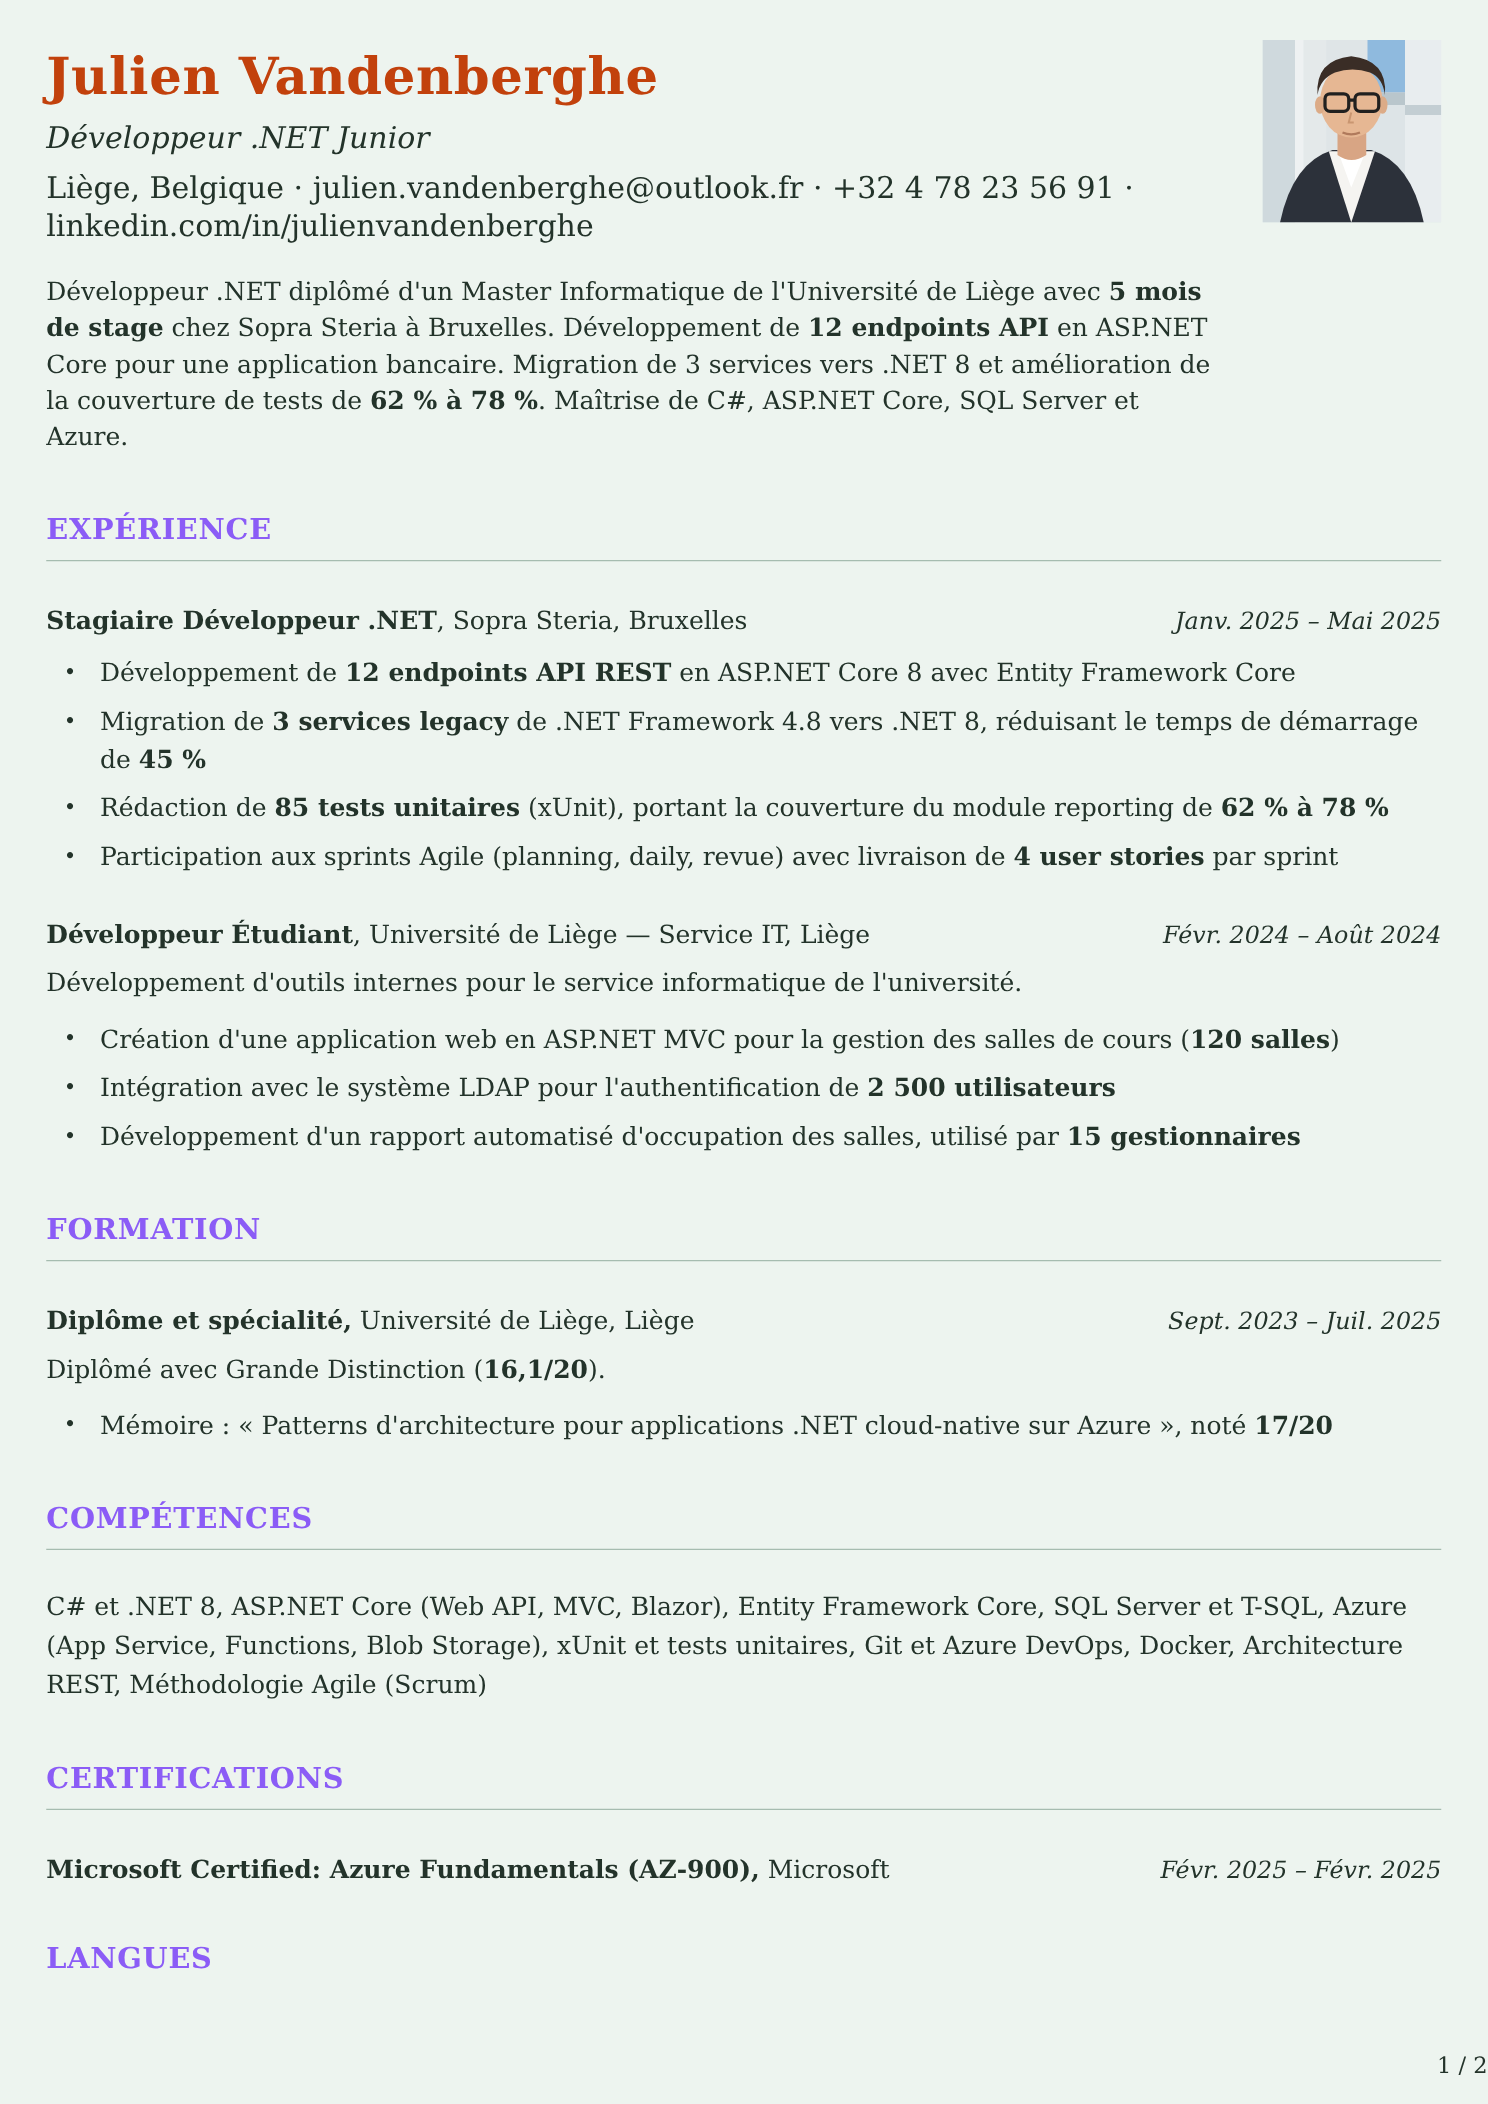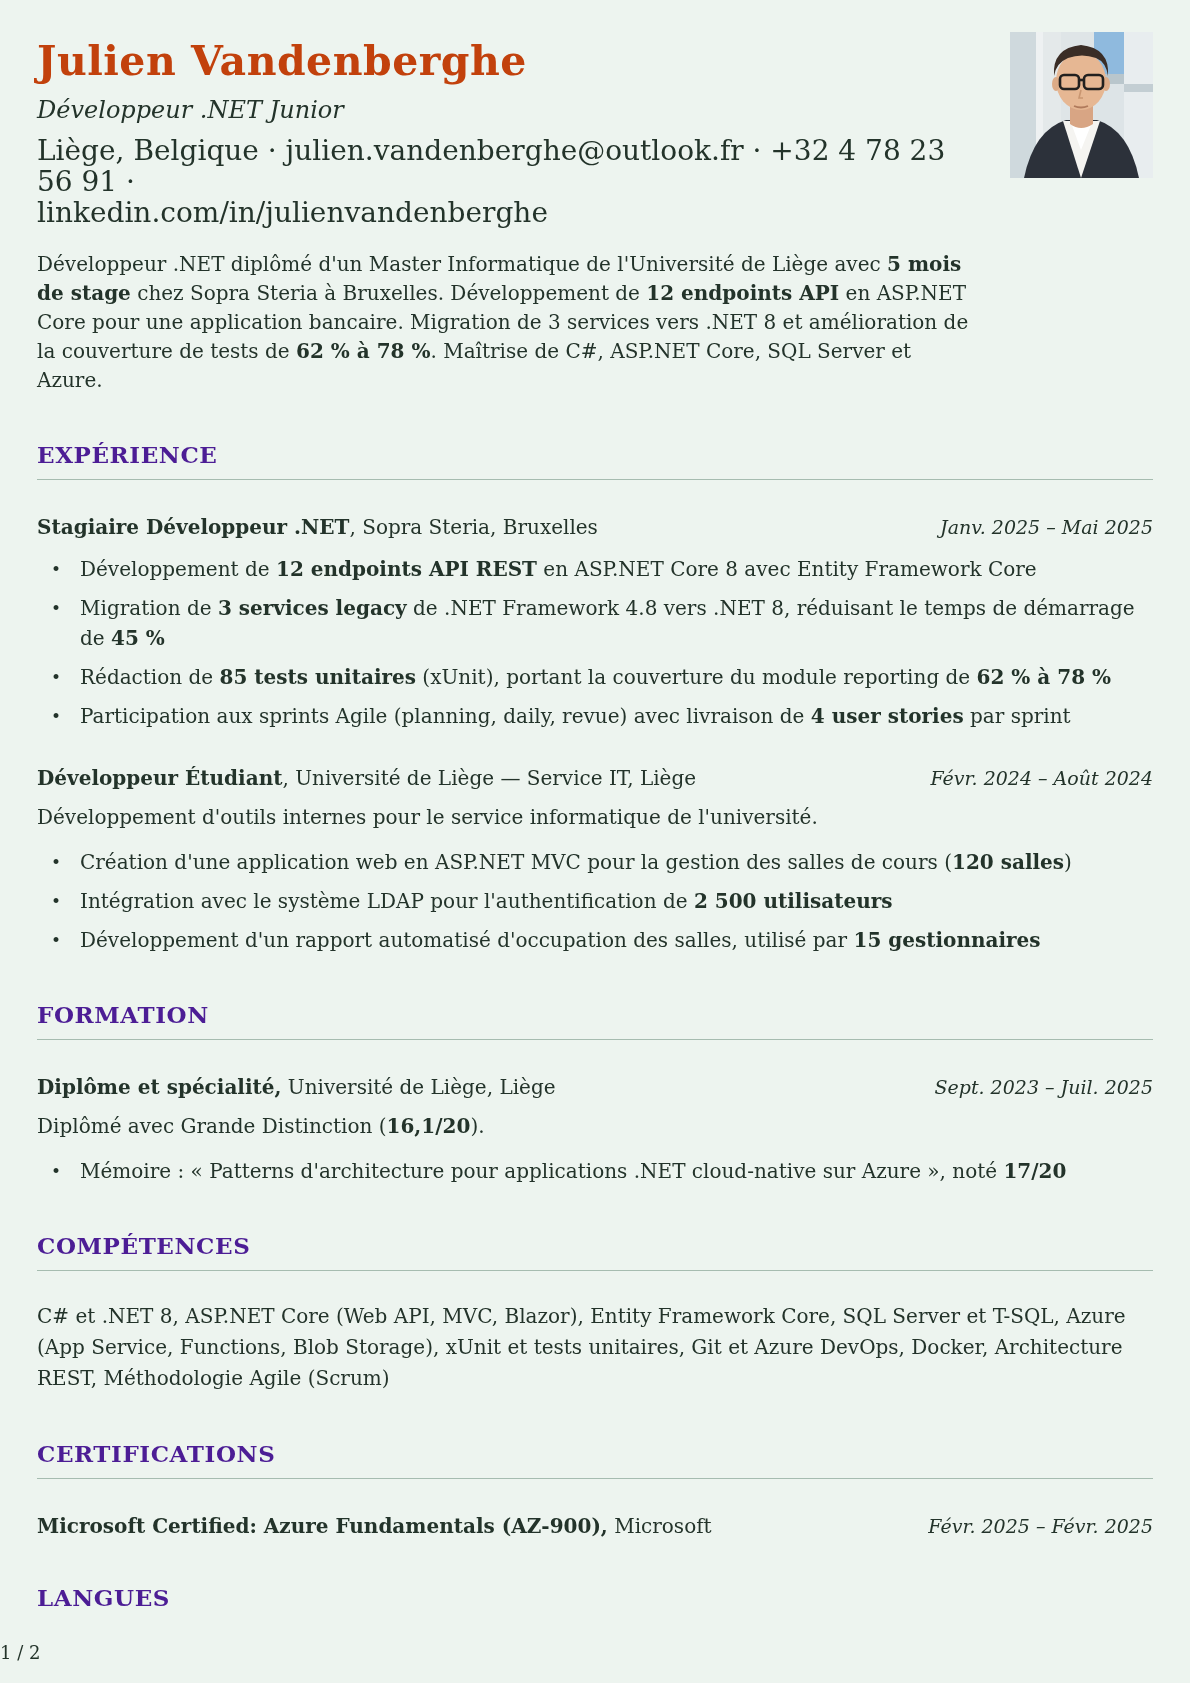--- a/index.html
+++ b/index.html
@@ -19,42 +19,42 @@
   
   .header { position: relative; min-height: 150px; }
   .name {
     color: #c2410c;
     font-size: 41px;
     font-weight: bold;
     letter-spacing: 0.5px;
     line-height: 1.05;
   }
   .job-title { font-style: italic; font-size: 24px; margin-top: 13px; }
-  .contact { font-size: 28px; line-height: 31px; margin-top: 11px; max-width: 940px; }
+  .contact { font-size: 24px; line-height: 31px; margin-top: 11px; max-width: 940px; }
   .photo {
     position: absolute;
     top: -8px;
     right: 0;
     width: 143px;
     height: 146px;
     display: block;
   }
 
   
   .summary {
     margin-top: 22px;
     font-size: 20px;
     line-height: 29px;
     max-width: 940px;
   }
 
   
   .section { margin-top: 46px; }
   .section-heading {
-    color: #4c1d95;
+    color: #8b5cf6;
     font-size: 23px;
     font-weight: bold;
     letter-spacing: 0.6px;
   }
   .section-rule {
     border: none;
     border-top: 1px solid #a6bcb0;
     margin-top: 11px;
   }
   .section-paragraph { margin-top: 30px; font-size: 20px; line-height: 31px; }
@@ -89,21 +89,21 @@
   }
 
   b { font-weight: bold; }
 
   
   .footer {
     position: absolute;
     bottom: 20px;
     left: 0;
     width: 100%;
-    text-align: left;
+    text-align: right;
     font-size: 18px;
   }
 </style>
 </head>
 <body>
 
 <div class="page">
 
   <header class="header">
     <h1 class="name">Julien Vandenberghe</h1>

